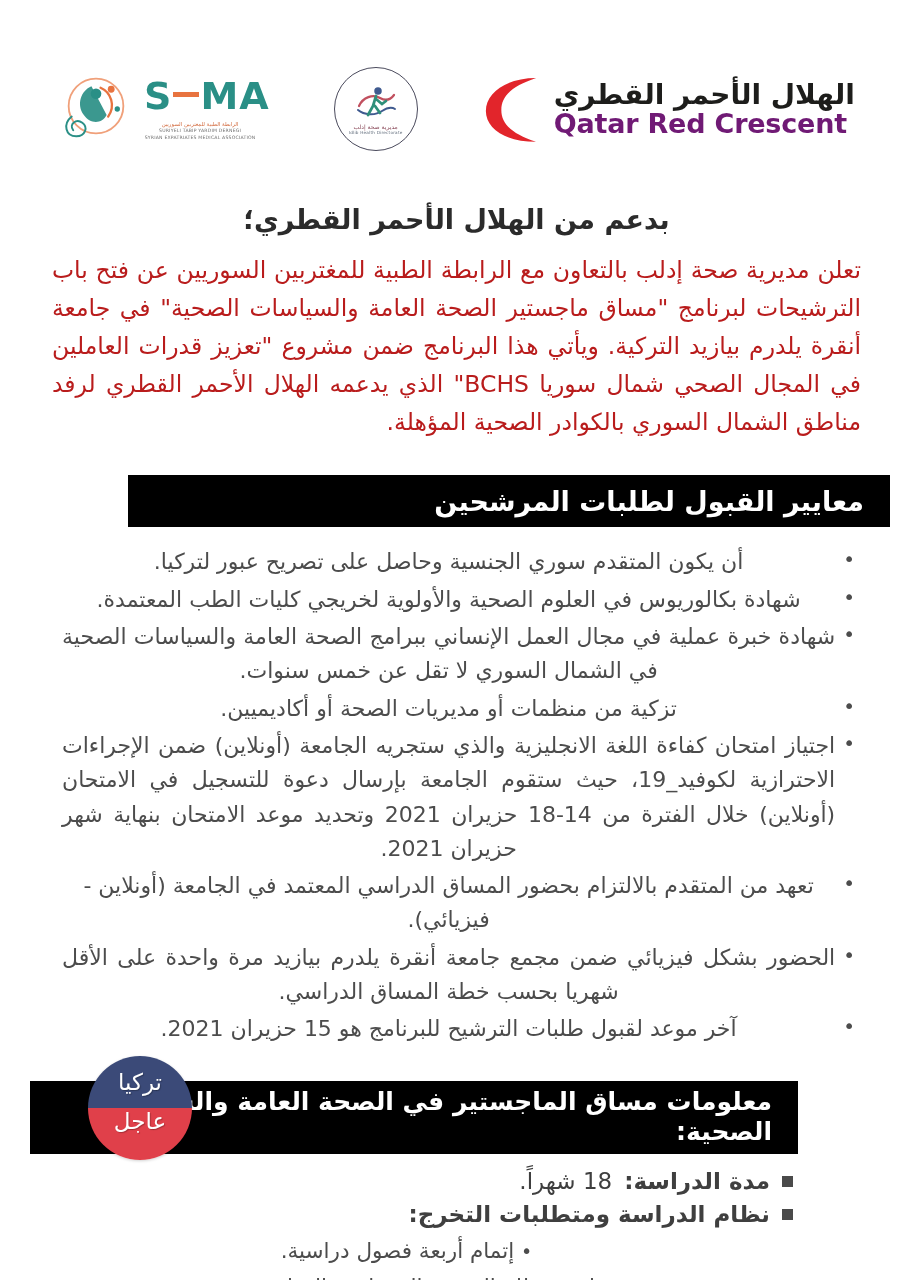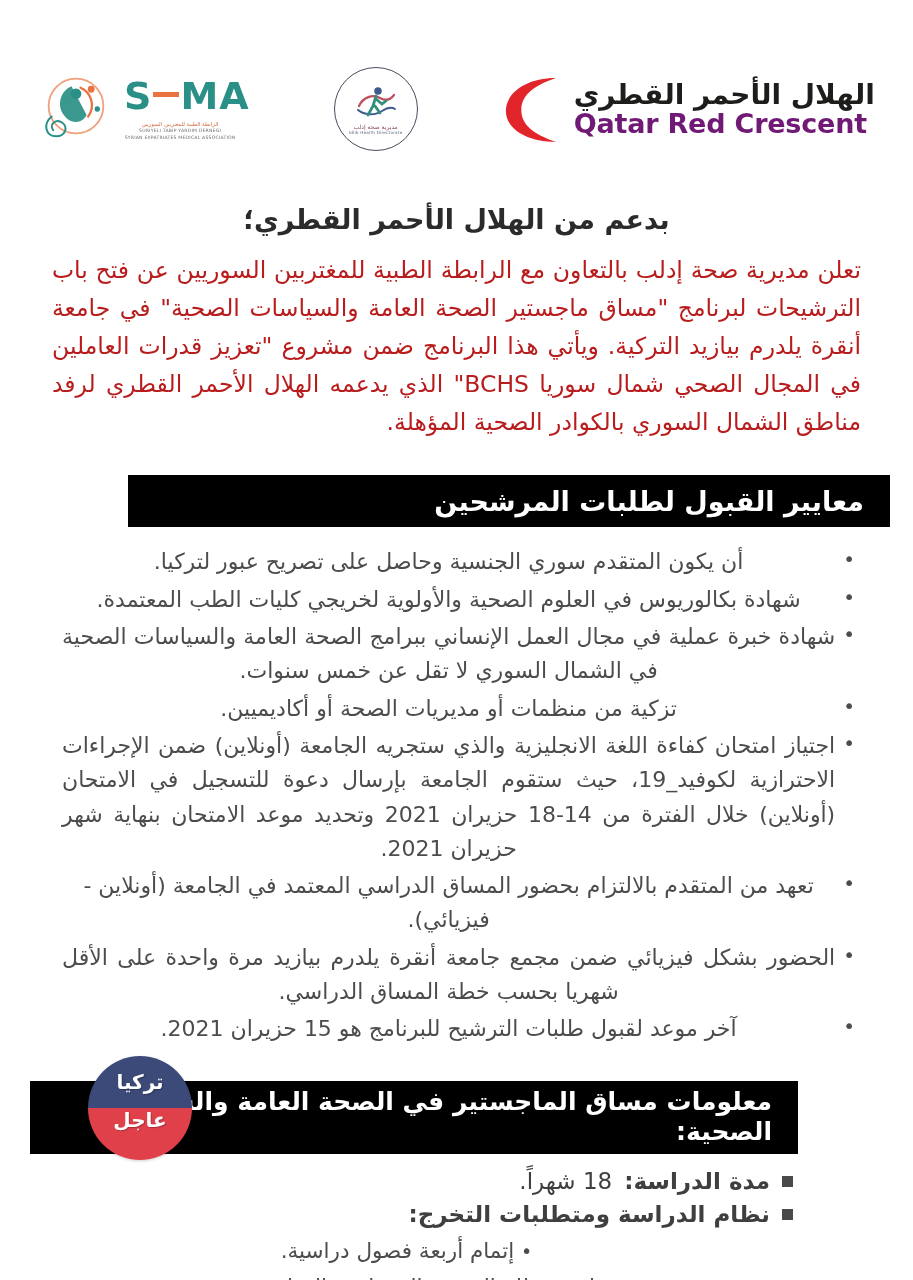--- a/index.html
+++ b/index.html
@@ -13,21 +13,21 @@
     color: #3a3a3a;
     overflow: hidden;
     position: relative;
   }
 
   
   .logo-bar {
     display: flex;
     align-items: center;
     justify-content: center;
-    gap: 84px;
+    gap: 64px;
     padding: 58px 0 0 0;
     height: 160px;
     direction: ltr;
   }
 
   
   .sema-logo { display: flex; align-items: center; gap: 10px; }
   .sema-mark { width: 76px; height: 76px; flex: 0 0 76px; }
   .sema-words { display: flex; flex-direction: column; align-items: flex-start; }
   .sema-wordmark {
@@ -185,21 +185,21 @@
   }
   .badge-top {
     height: 50%; background: #3b4a78;
     display: flex; align-items: center; justify-content: center;
   }
   .badge-bottom {
     height: 50%; background: #e0404a;
     display: flex; justify-content: center;
   }
   .badge-top span, .badge-bottom span {
-    color: #ffffff; font-weight: 700; font-size: 20px;
+    color: #ffffff; font-weight: 400; font-size: 23px;
     letter-spacing: 1px; text-shadow: 1px 1px 1px rgba(0,0,0,.25);
   }
 </style>
 </head>
 <body>
 
 <div class="logo-bar">
 
   <div class="sema-logo">
     <svg class="sema-mark" viewBox="0 0 100 100">

